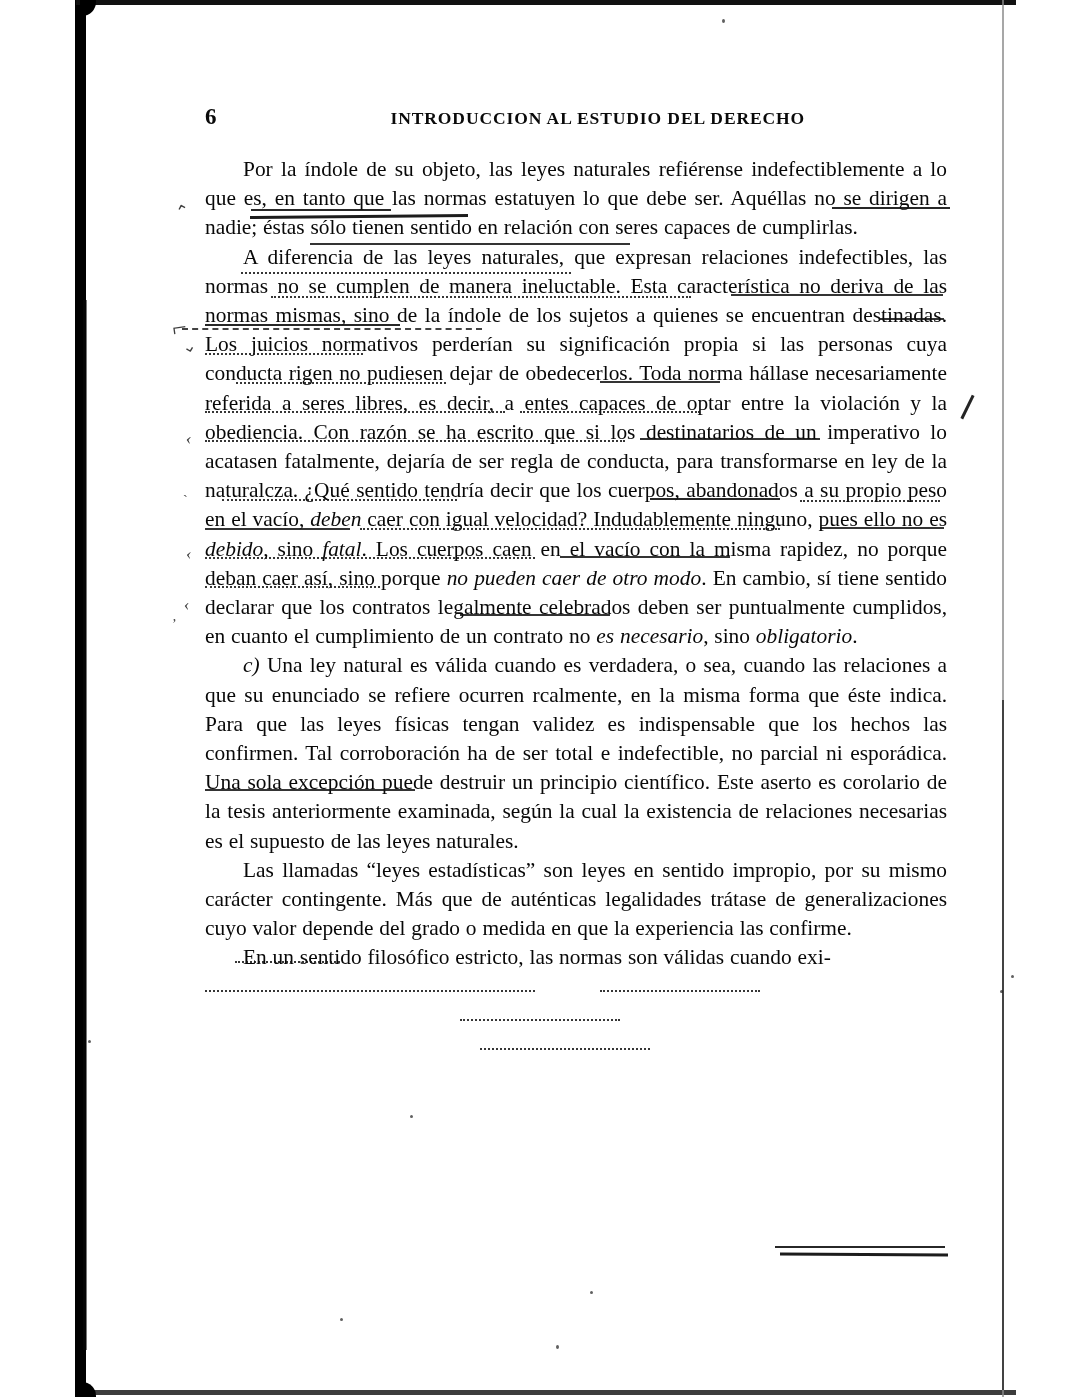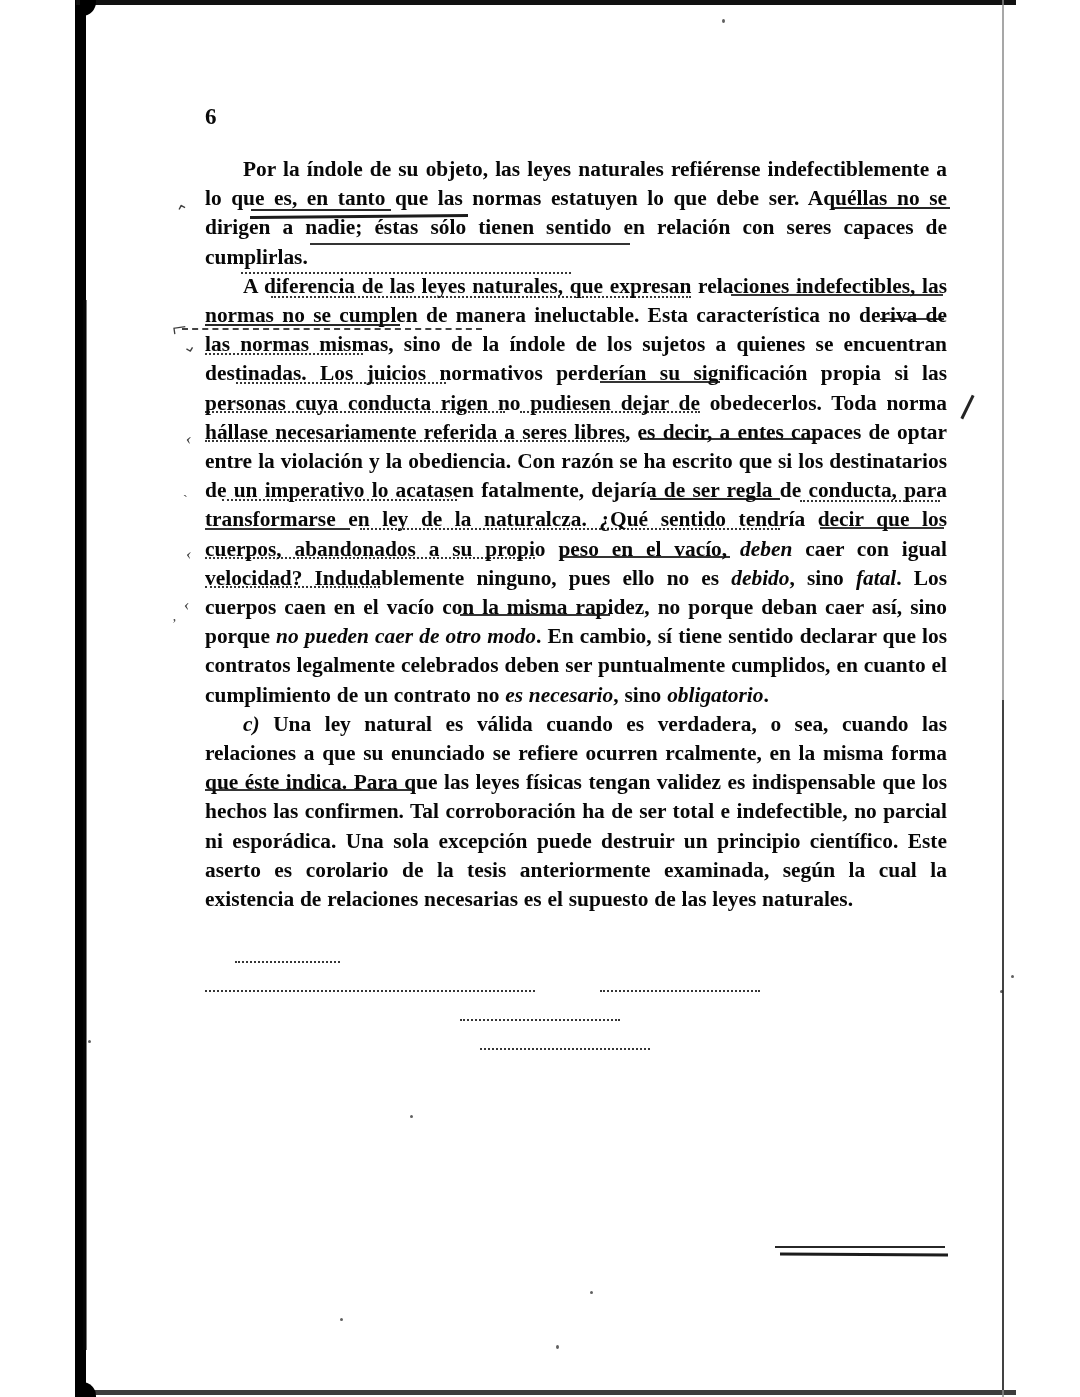--- a/index.html
+++ b/index.html
@@ -122,21 +122,20 @@
     font-size: 21.4px;
     line-height: 29.2px;
     color: #080808;
     text-align: justify;
     text-align-last: left;
     word-spacing: .5px;
   }
   .body p {
     margin: 0;
     text-indent: 38px;
-    font-weight: bold;
   }
   .body i { font-style: italic; }
 
   
   .mk {
     position: absolute;
     background: #101010;
     pointer-events: none;
   }
   .mk.thin   { height: 1.5px; opacity: .85; }
@@ -188,32 +187,35 @@
   <div class="scan-gutter-fade"></div>
   <div class="scan-top-edge"></div>
   <div class="scan-bottom-edge"></div>
   <div class="scan-right-edge"></div>
   <div class="scan-right-edge-dark"></div>
   <div class="scan-corner-tl"></div>
   <div class="scan-corner-bl"></div>
 
   <div class="head">
     <span class="folio">6</span>
+    <span class="runhead">INTRODUCCION AL ESTUDIO DEL DERECHO</span>
   </div>
 
   <div class="body">
     <p><span>Por la índole de su objeto, las leyes naturales refiérense indefectiblemente a lo que es, en tanto que las normas estatuyen lo que debe ser. Aquéllas no se dirigen a nadie; éstas sólo tienen sentido en relación con seres capaces de cumplirlas.</span></p>
 
 
 
     <p id="p4-rich"><span>A diferencia de las leyes naturales, que expresan relaciones indefectibles, las normas no se cumplen de manera ineluctable. Esta característica no deriva de las normas mismas, sino de la índole de los sujetos a quienes se encuentran destinadas. Los juicios normativos perderían su significación propia si las personas cuya conducta rigen no pudiesen dejar de obedecerlos. Toda norma hállase necesariamente referida a seres libres, es decir, a entes capaces de optar entre la violación y la obediencia. Con razón se ha escrito que si los destinatarios de un imperativo lo acatasen fatalmente, dejaría de ser regla de conducta, para transformarse en ley de la naturalcza. ¿Qué sentido tendría decir que los cuerpos, abandonados a su propio peso en el vacío, </span><i>deben</i><span> caer con igual velocidad? Indudablemente ninguno, pues ello no es </span><i>debido</i><span>, sino </span><i>fatal</i><span>. Los cuerpos caen en el vacío con la misma rapidez, no porque deban caer así, sino porque </span><i>no pueden caer de otro modo</i><span>. En cambio, sí tiene sentido declarar que los contratos legalmente celebrados deben ser puntualmente cumplidos, en cuanto el cumplimiento de un contrato no </span><i>es necesario</i><span>, sino </span><i>obligatorio</i><span>.</span></p>
 
     <p><i>c)</i> <span>Una ley natural es válida cuando es verdadera, o sea, cuando las relaciones a que su enunciado se refiere ocurren rcalmente, en la misma forma que éste indica. Para que las leyes físicas tengan validez es indispensable que los hechos las confirmen. Tal corroboración ha de ser total e indefectible, no parcial ni esporádica. Una sola excepción puede destruir un principio científico. Este aserto es corolario de la tesis anteriormente examinada, según la cual la existencia de relaciones necesarias es el supuesto de las leyes naturales.</span></p>
 
-
+    <p><span>Las llamadas “leyes estadísticas” son leyes en sentido impropio, por su mismo carácter contingente. Más que de auténticas legalidades trátase de generalizaciones cuyo valor depende del grado o medida en que la experiencia las confirme.</span></p>
+
+    <p><span>En un sentido filosófico estricto, las normas son válidas cuando exi-</span></p>
   </div>
 
   <div class="mk med" style="left:251px; top:209px; width:140px;"></div>
   <div class="mk thick" style="left:250px; top:215px; width:218px; transform:rotate(-.5deg);"></div>
   <div class="mk med" style="left:832px; top:207px; width:118px;"></div>
   <div class="mk thin" style="left:310px; top:243px; width:320px;"></div>
   <div class="mk dotty" style="left:241px; top:272px; width:330px;"></div>
 
   <div class="mk dotty" style="left:271px; top:296px; width:420px;"></div>
   <div class="mk thin" style="left:731px; top:294px; width:212px;"></div>

